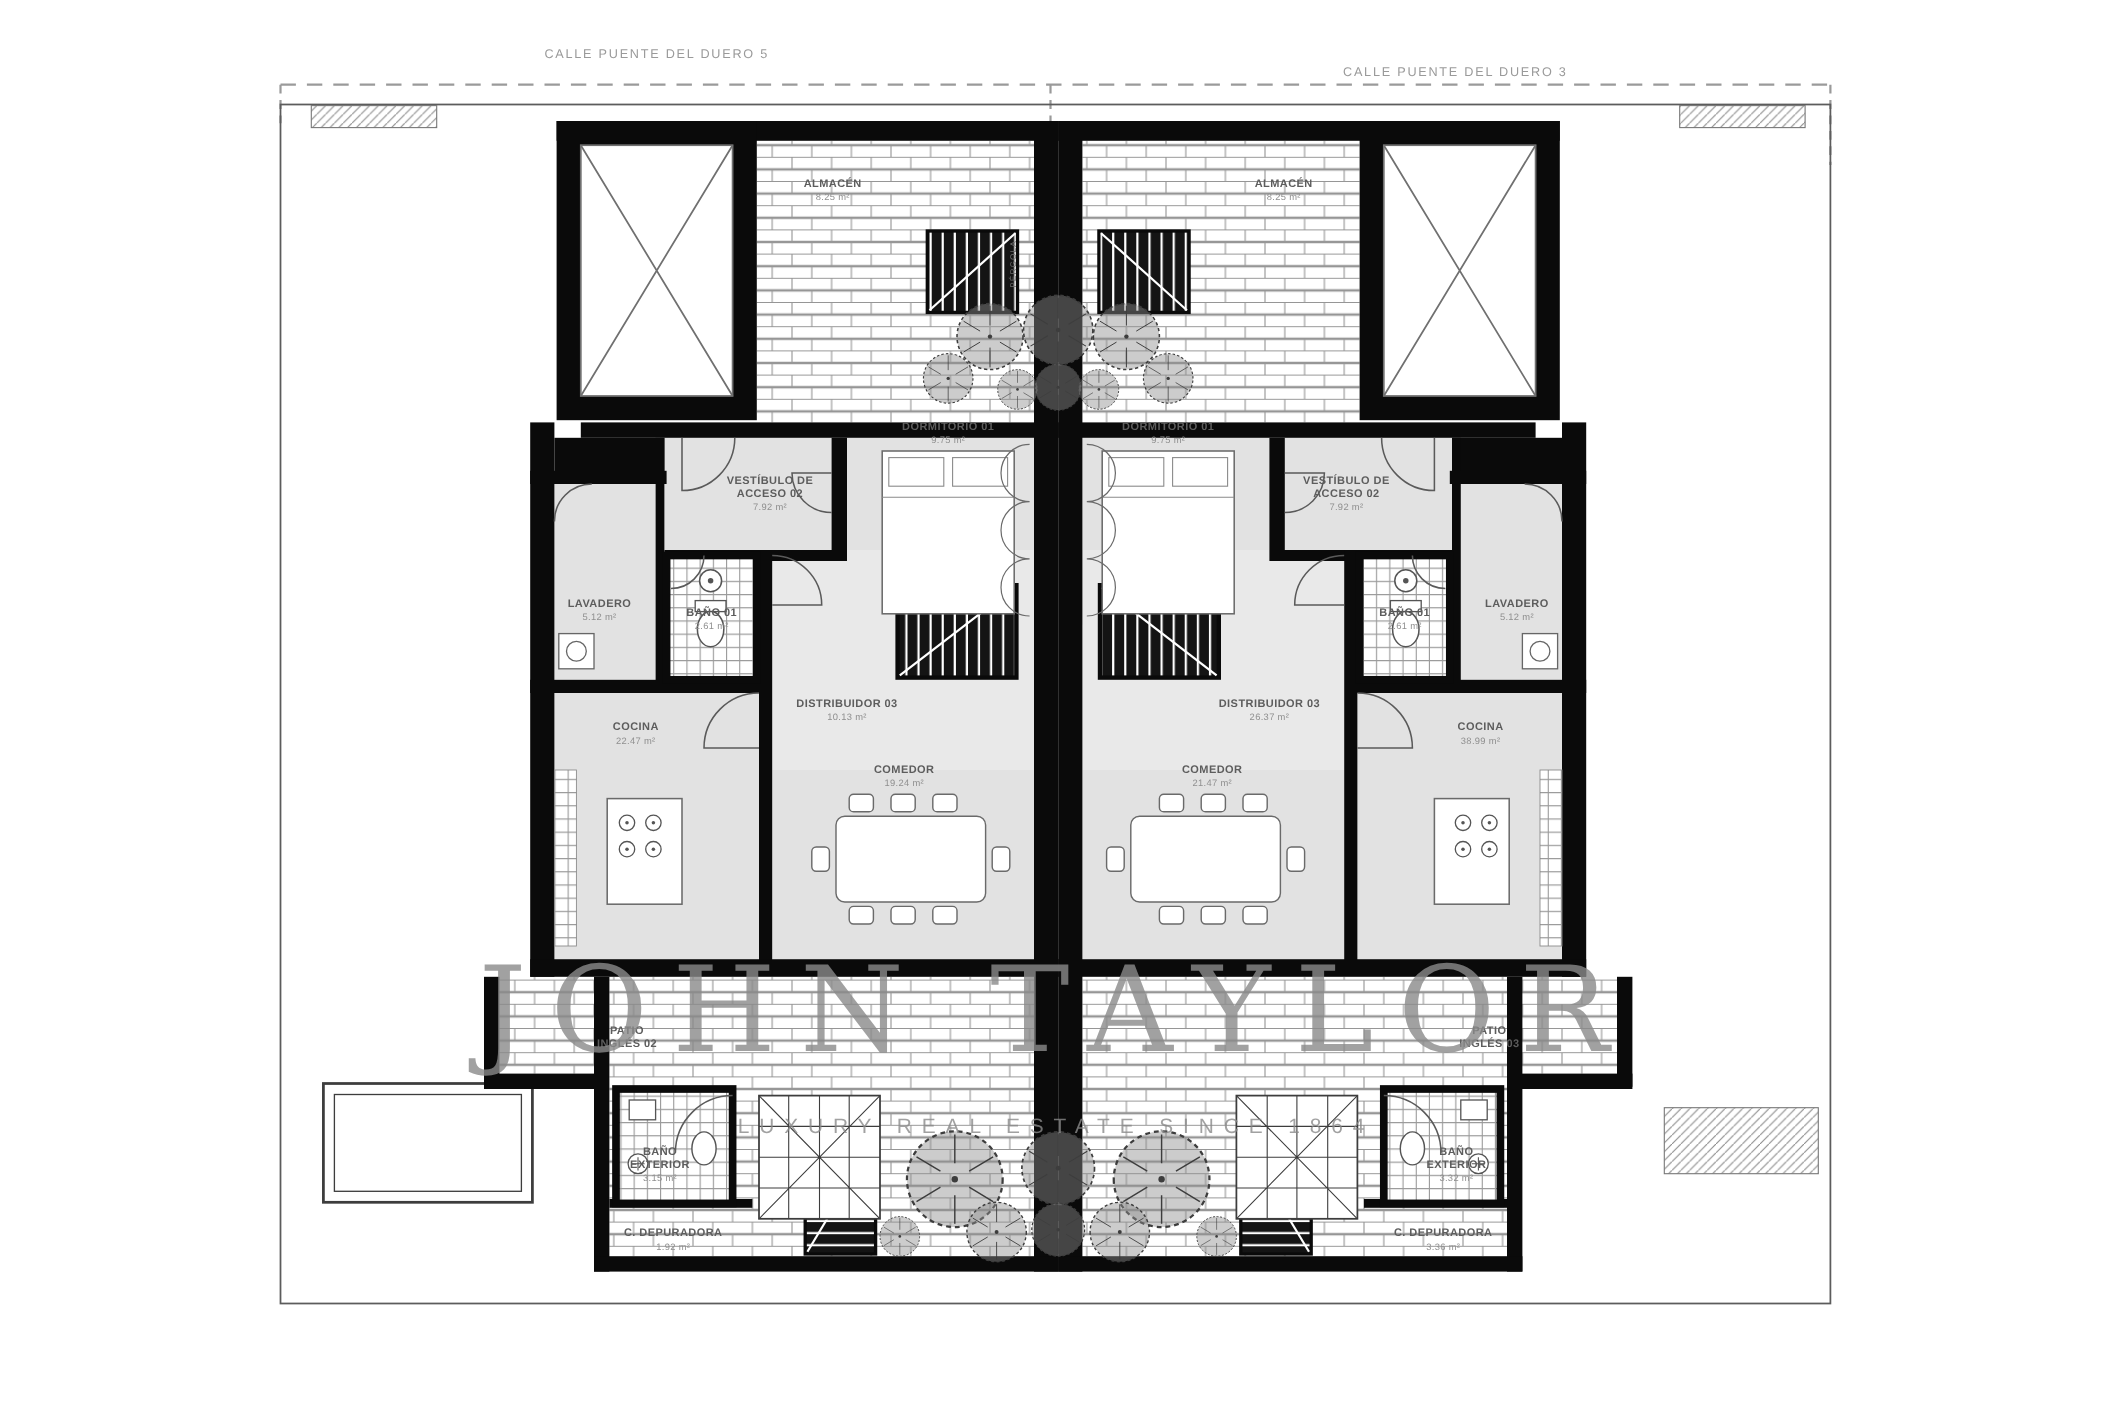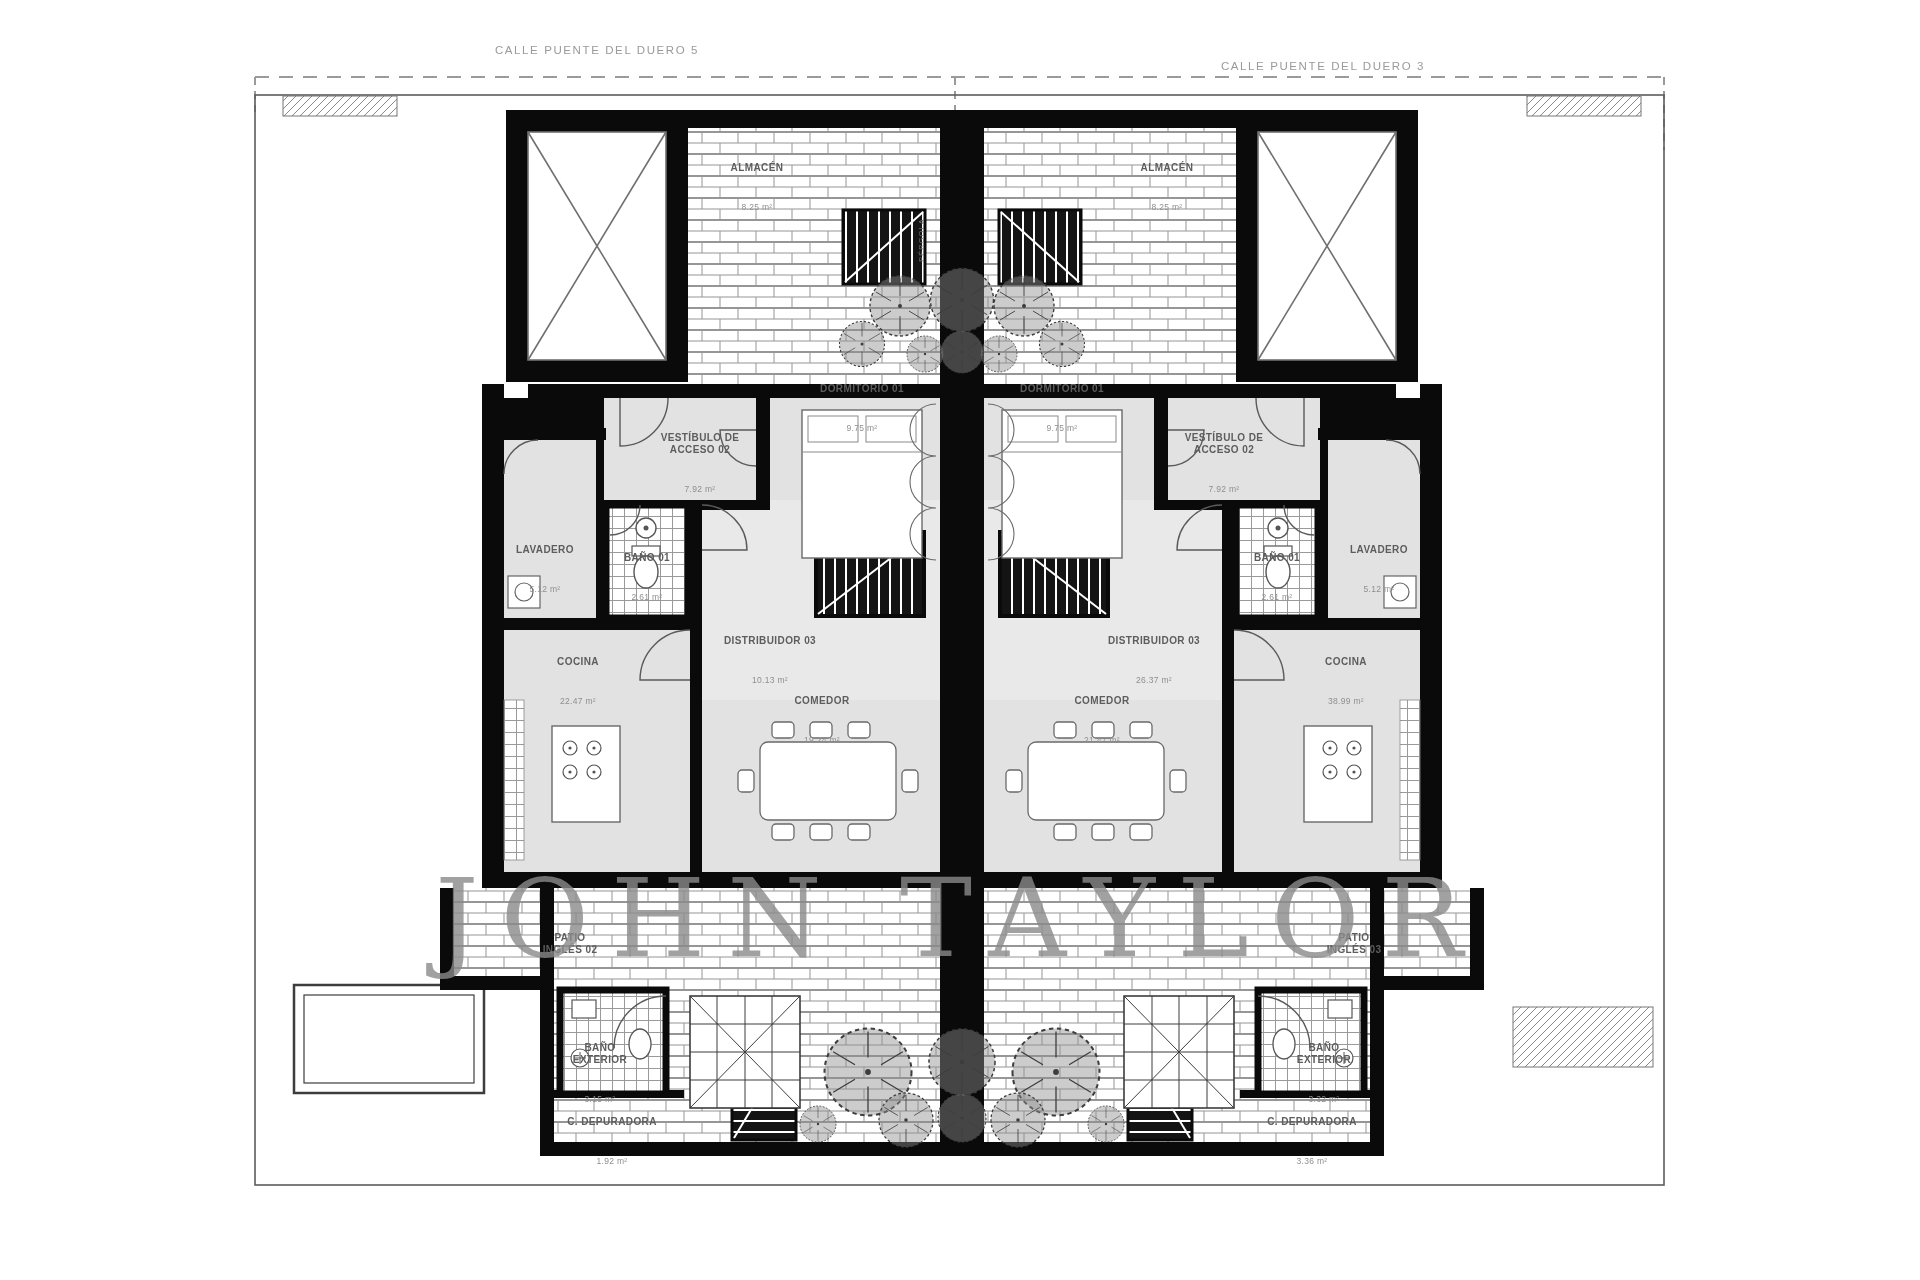--- a/index.html
+++ b/index.html
@@ -5,21 +5,21 @@
   html,body{margin:0;padding:0;background:#ffffff;}
   body{width:1920px;height:1280px;overflow:hidden;position:relative;
        font-family:"Liberation Sans",sans-serif;}
   .stage{position:absolute;inset:0;}
   svg.plan{position:absolute;left:0;top:0;width:1920px;height:1280px;}
 
   
   .lbl{position:absolute;transform:translateX(-50%);text-align:center;z-index:5;}
   .lbl .nm{font-size:10px;font-weight:bold;color:#5d5d5d;letter-spacing:.4px;
            line-height:12px;white-space:pre-line;margin-top:12px;}
-  .lbl .ar{font-size:8.5px;color:#8f8f8f;letter-spacing:.3px;line-height:11px;margin-top:28px;}
+  .lbl .ar{font-size:8.5px;color:#8f8f8f;letter-spacing:.3px;line-height:11px;}
   .street{position:absolute;transform:translateX(-50%);font-size:11.5px;
           color:#9a9a9a;letter-spacing:1.6px;z-index:5;white-space:nowrap;}
   .pergola{position:absolute;transform:translate(-50%,-50%) rotate(-90deg);
            font-size:7.5px;color:#6f6f6f;letter-spacing:1px;z-index:5;}
 
   
   .wm{position:absolute;left:0;top:0;width:1920px;height:1280px;z-index:9;pointer-events:none;}
   .wm-brand{position:absolute;left:50%;top:856px;transform:translateX(-50%);
             font-family:"DejaVu Serif",serif;font-size:108px;letter-spacing:22px;
             color:#8a8a8a;opacity:.8;mix-blend-mode:difference;white-space:nowrap;}
@@ -316,15 +316,16 @@
 </div>
 <div class="lbl" style="left:1312px;top:1104px">
   <div class="nm">C. DEPURADORA</div>
   <div class="ar">3.36 m²</div>
 </div>
 
 <div class="pergola" style="left:921px;top:240px">PÉRGOLA</div>
 
 <div class="wm">
   <div class="wm-brand">JOHN TAYLOR</div>
+  <div class="wm-tag">LUXURY REAL ESTATE SINCE 1864</div>
 </div>
 
 </div>
 
 </body></html>

